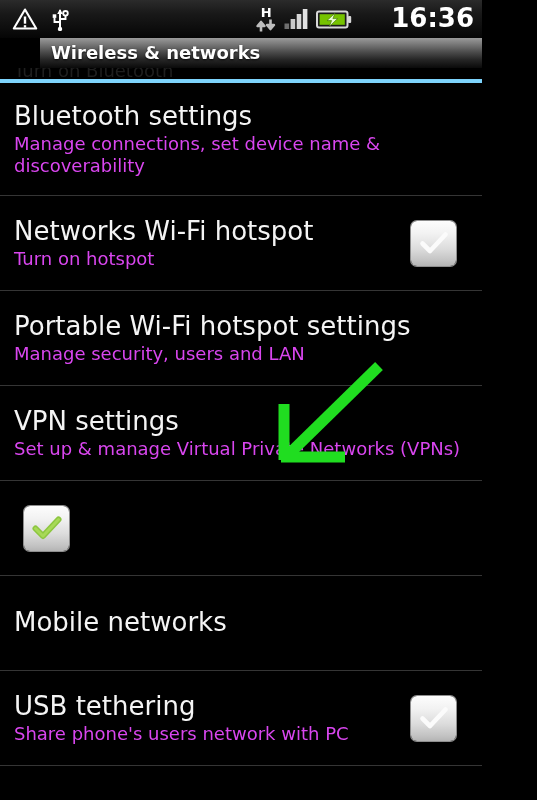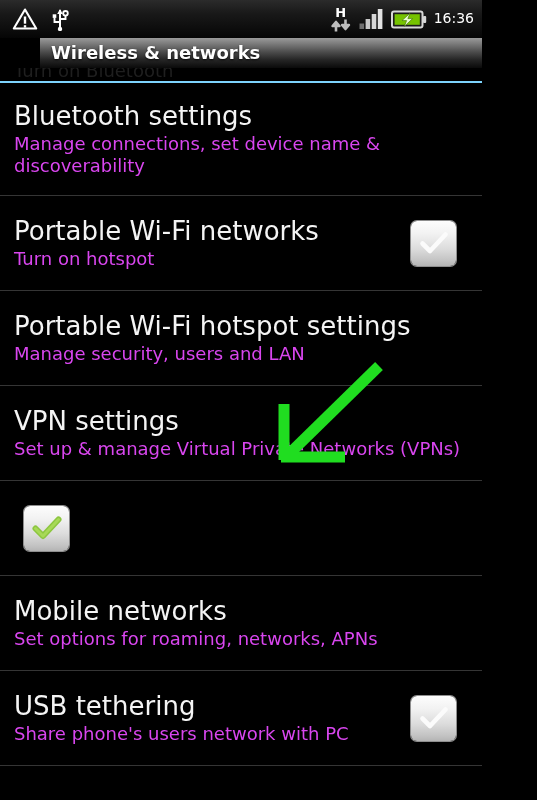--- a/index.html
+++ b/index.html
@@ -48,25 +48,26 @@
   }
   .sb-right {
     margin-left: auto;
     display: flex;
     align-items: center;
     gap: 7px;
     padding-right: 2px;
   }
   .sb-clock {
     color: #ffffff;
-    font-size: 14px;
-    font-weight: normal;
+    font-size: 26px;
+    font-weight: bold;
     letter-spacing: 0px;
     line-height: 1;
     padding-bottom: 2px;
+    margin-left: 32px;
   }
   .icon-svg { display: block; }
 
   
   .titlebar {
     position: relative;
     width: 482px;
     height: 30px;
     background: linear-gradient(to bottom,
       #9a9a9a 0%, #7d7d7d 18%, #4a4a4a 48%,
@@ -115,21 +116,21 @@
     font-size: 18px;
     line-height: 22px;
   }
 
   
   .row-clipped {
     height: 15px;
     overflow: hidden;
     padding-top: 0;
     align-items: flex-start;
-    border-bottom: 2px solid #7dd3fc;
+    border-bottom: 4px solid #7dd3fc;
   }
   .row-clipped .row-sub {
     color: #1f1f1f;
     position: relative;
     top: -8px;
   }
 
   .row-2line { height: 95px; }
   .row-2line-tall { height: 113px; }
   .row-2line .row-title,
@@ -238,21 +239,21 @@
 
       <div class="row row-2line-tall">
         <div class="row-text">
           <div class="row-title">Bluetooth settings</div>
           <div class="row-sub" style="white-space:normal;max-width:380px;">Manage connections, set device name &amp; discoverability</div>
         </div>
       </div>
 
       <div class="row row-2line">
         <div class="row-text">
-          <div class="row-title">Portable Wi-Fi networks</div>
+          <div class="row-title">Networks Wi-Fi hotspot</div>
           <div class="row-sub">Turn on hotspot</div>
         </div>
         <div class="checkbox">
           <svg class="check-glyph" width="30" height="26" viewBox="0 0 30 26">
             <path d="M3.5 13.5 L11 21 L26.5 4.5" fill="none" stroke="#fbfbfb" stroke-width="4.6" stroke-linecap="round" stroke-linejoin="round"></path>
           </svg>
         </div>
       </div>
 
       <div class="row row-2line">
@@ -274,21 +275,20 @@
           <svg class="check-glyph" width="30" height="26" viewBox="0 0 30 26">
             <path d="M3.5 13.5 L11 21 L26.5 4.5" fill="none" stroke="#8cc63f" stroke-width="6" stroke-linecap="round" stroke-linejoin="round"></path>
             <path d="M3.5 13.5 L11 21 L26.5 4.5" fill="none" stroke="#a7d957" stroke-width="3" stroke-linecap="round" stroke-linejoin="round"></path>
           </svg>
         </div>
       </div>
 
       <div class="row row-2line">
         <div class="row-text">
           <div class="row-title">Mobile networks</div>
-          <div class="row-sub">Set options for roaming, networks, APNs</div>
         </div>
       </div>
 
       <div class="row row-2line">
         <div class="row-text">
           <div class="row-title">USB tethering</div>
           <div class="row-sub">Share phone's users network with PC</div>
         </div>
         <div class="checkbox">
           <svg class="check-glyph" width="30" height="26" viewBox="0 0 30 26">

